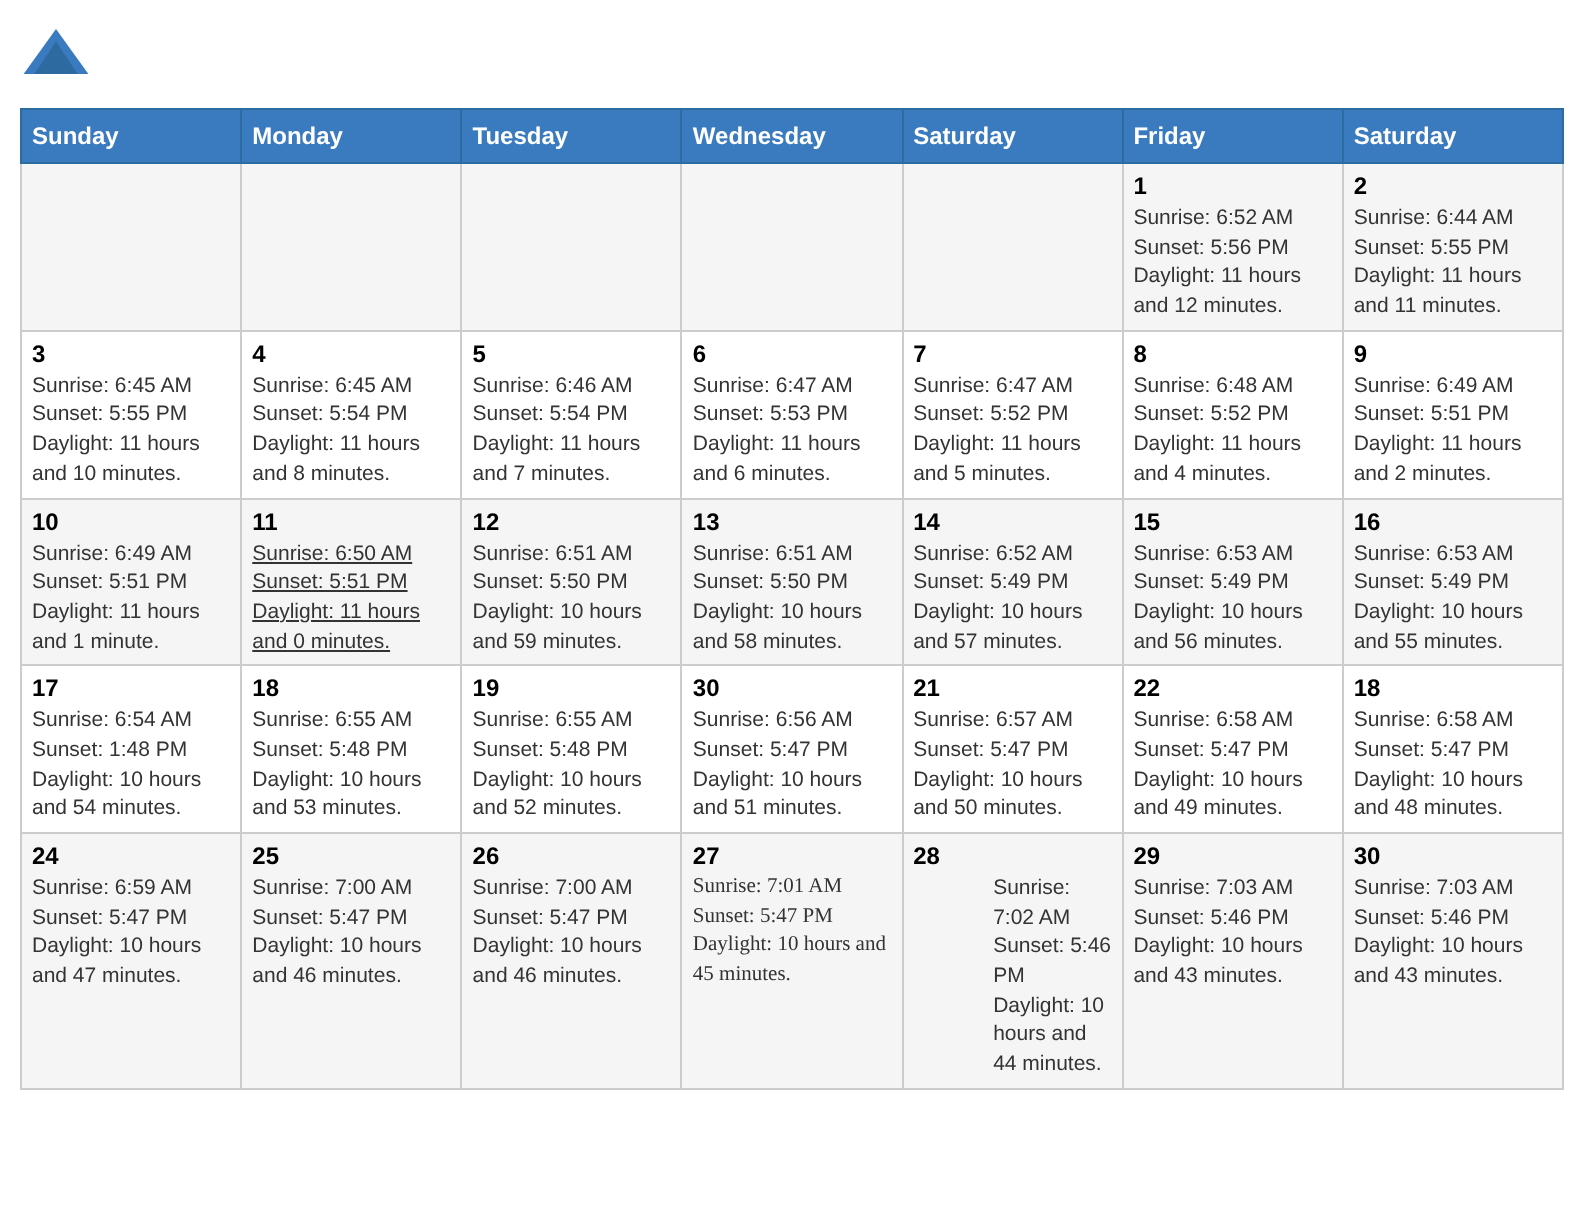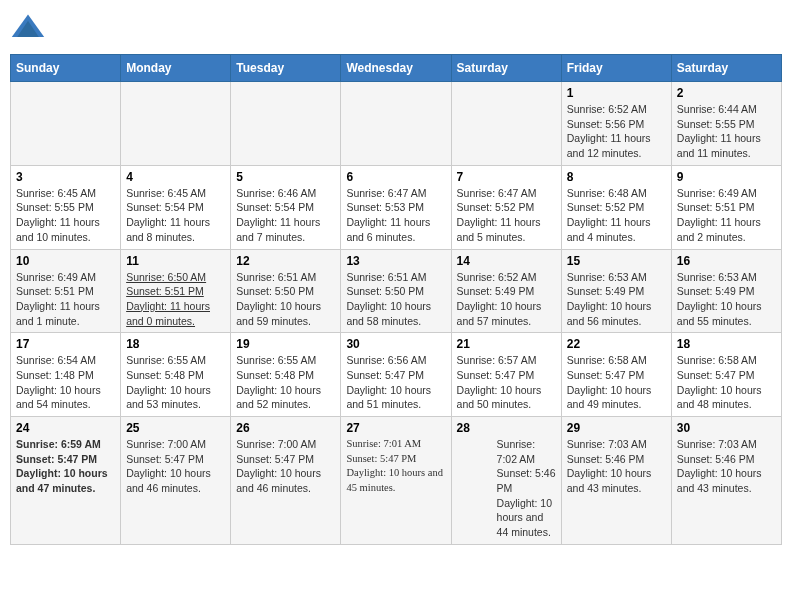--- a/index.html
+++ b/index.html
@@ -274,21 +274,21 @@
         <td>
           <div class="day-number">18</div>
           <div class="day-info" style="white-space: pre-line;">Sunrise: 6:58 AM
 Sunset: 5:47 PM
 Daylight: 10 hours and 48 minutes.</div>
         </td>
       </tr>
       <tr>
         <td>
           <div class="day-number">24</div>
-          <div class="day-info" style="white-space: pre-line; font-weight: bold;">Sunrise: 6:59 AM
+          <div class="day-info" style="white-space: pre-line;">Sunrise: 6:59 AM
 Sunset: 5:47 PM
 Daylight: 10 hours and 47 minutes.</div>
         </td>
         <td>
           <div class="day-number">25</div>
           <div class="day-info" style="white-space: pre-line;">Sunrise: 7:00 AM
 Sunset: 5:47 PM
 Daylight: 10 hours and 46 minutes.</div>
         </td>
         <td>

